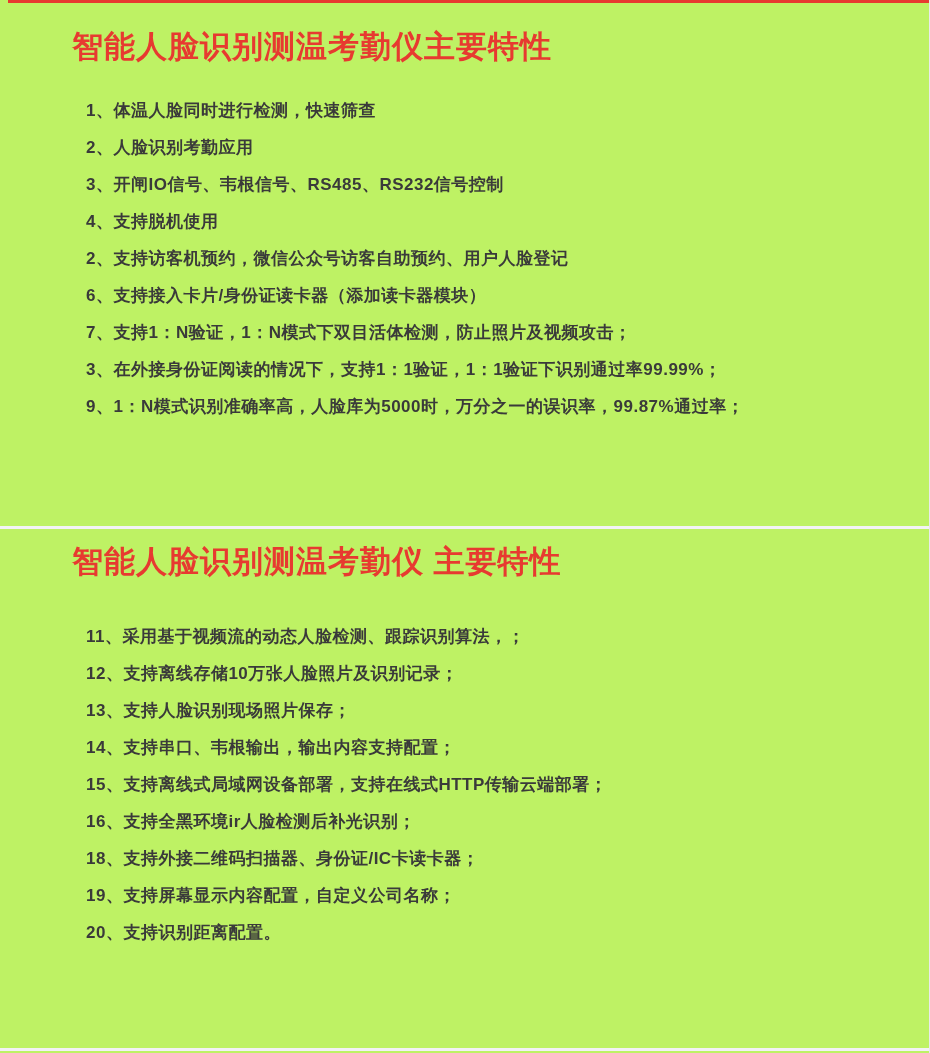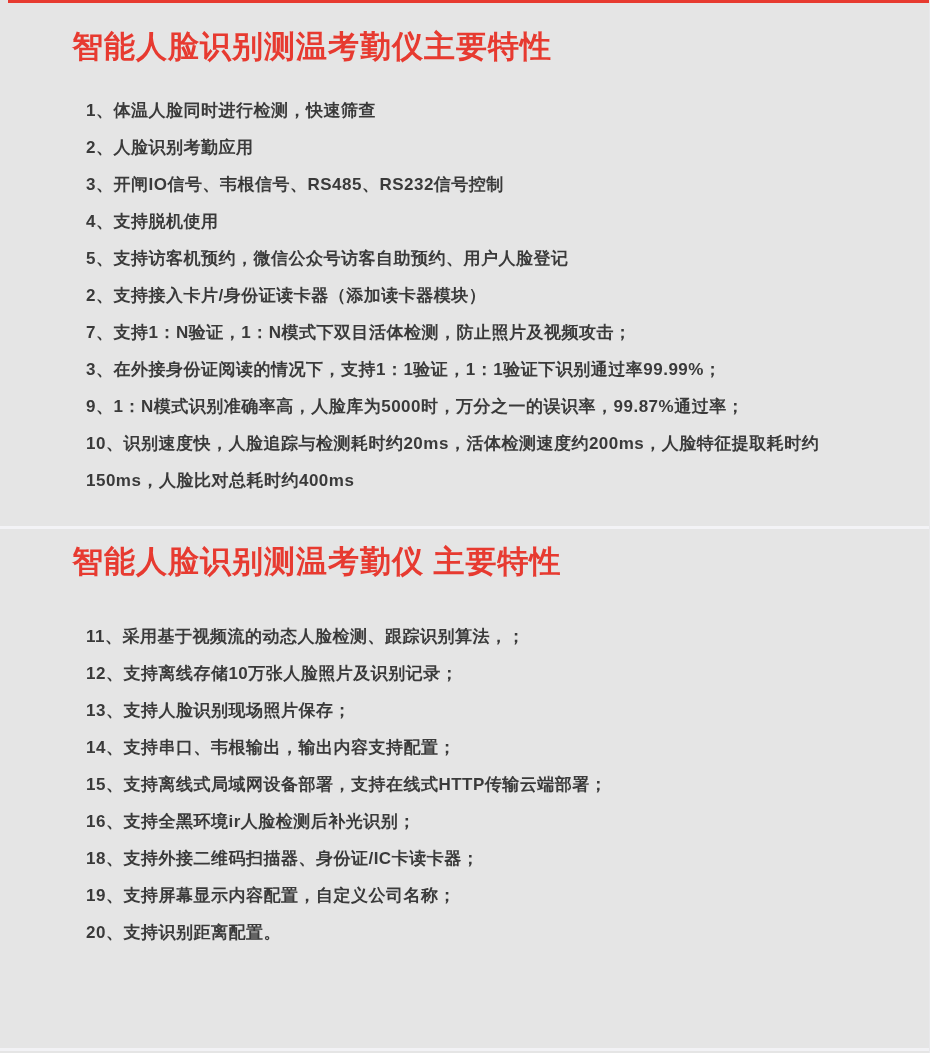--- a/index.html
+++ b/index.html
@@ -4,21 +4,21 @@
 <style>
   html, body {
     margin: 0;
     padding: 0;
     background: #ffffff;
   }
   .page {
     position: relative;
     width: 930px;
     height: 1053px;
-    background: #e5e5e5;
+    background: #bef264;
     overflow: hidden;
     font-family: "Liberation Sans", "DejaVu Sans", sans-serif;
     color: var(--text, #3a3a3a);
   }
   .top-line {
     position: absolute;
     top: 0;
     left: 8px;
     right: 0;
     height: 3px;
@@ -95,26 +95,25 @@
   <div class="top-line"></div>
 
   <section class="section-1">
     <h1 class="sec-title">智能人脸识别测温考勤仪主要特性</h1>
     <ul class="feature-list">
 
     <li class="feature-item">1、体温人脸同时进行检测，快速筛查</li>
         <li class="feature-item">2、人脸识别考勤应用</li>
         <li class="feature-item">3、开闸IO信号、韦根信号、RS485、RS232信号控制</li>
         <li class="feature-item">4、支持脱机使用</li>
-        <li class="feature-item">5、支持访客机预约，微信公众号访客自助预约、用户人脸登记</li>
-        <li class="feature-item">2、支持接入卡片/身份证读卡器（添加读卡器模块）</li>
+        <li class="feature-item">2、支持访客机预约，微信公众号访客自助预约、用户人脸登记</li>
+        <li class="feature-item">6、支持接入卡片/身份证读卡器（添加读卡器模块）</li>
         <li class="feature-item">7、支持1：N验证，1：N模式下双目活体检测，防止照片及视频攻击；</li>
         <li class="feature-item">3、在外接身份证阅读的情况下，支持1：1验证，1：1验证下识别通过率99.99%；</li>
         <li class="feature-item">9、1：N模式识别准确率高，人脸库为5000时，万分之一的误识率，99.87%通过率；</li>
-        <li class="feature-item">10、识别速度快，人脸追踪与检测耗时约20ms，活体检测速度约200ms，人脸特征提取耗时约150ms，人脸比对总耗时约400ms</li>
       </ul>
   </section>
 
   <div class="divider"></div>
 
   <section class="section-2">
     <h1 class="sec-title">智能人脸识别测温考勤仪 主要特性</h1>
     <ul class="feature-list">
 
     <li class="feature-item">11、采用基于视频流的动态人脸检测、跟踪识别算法，；</li>

